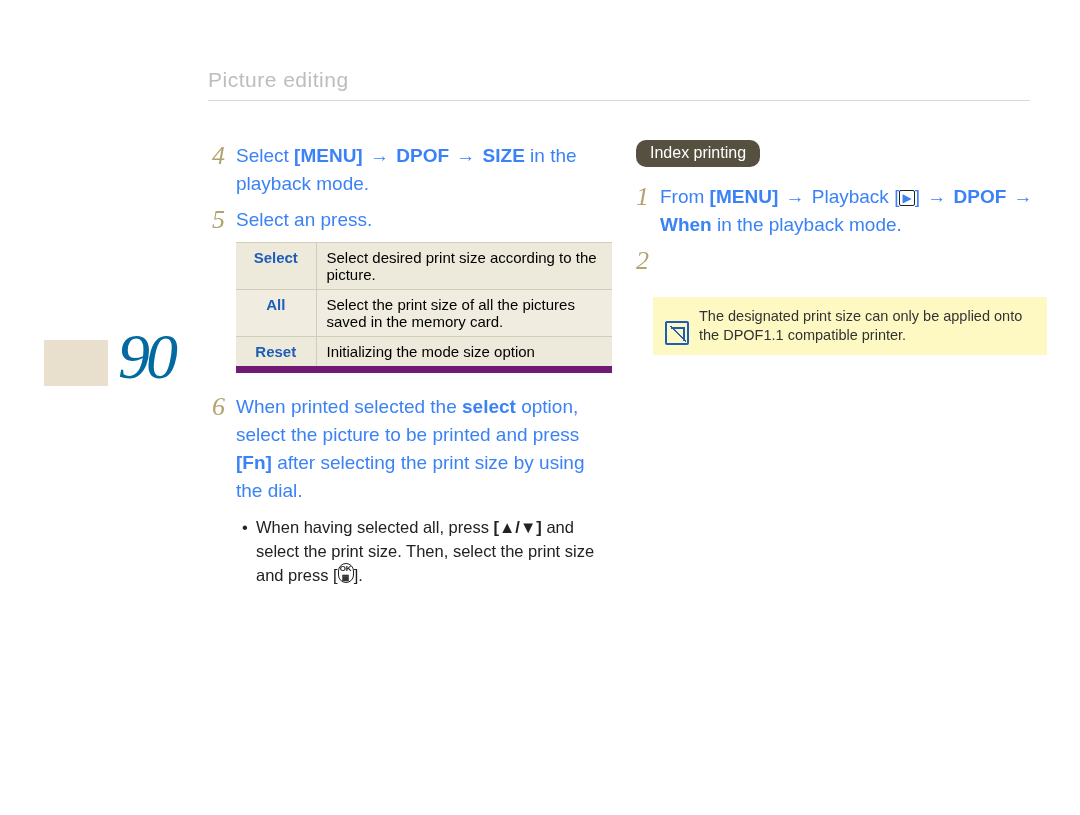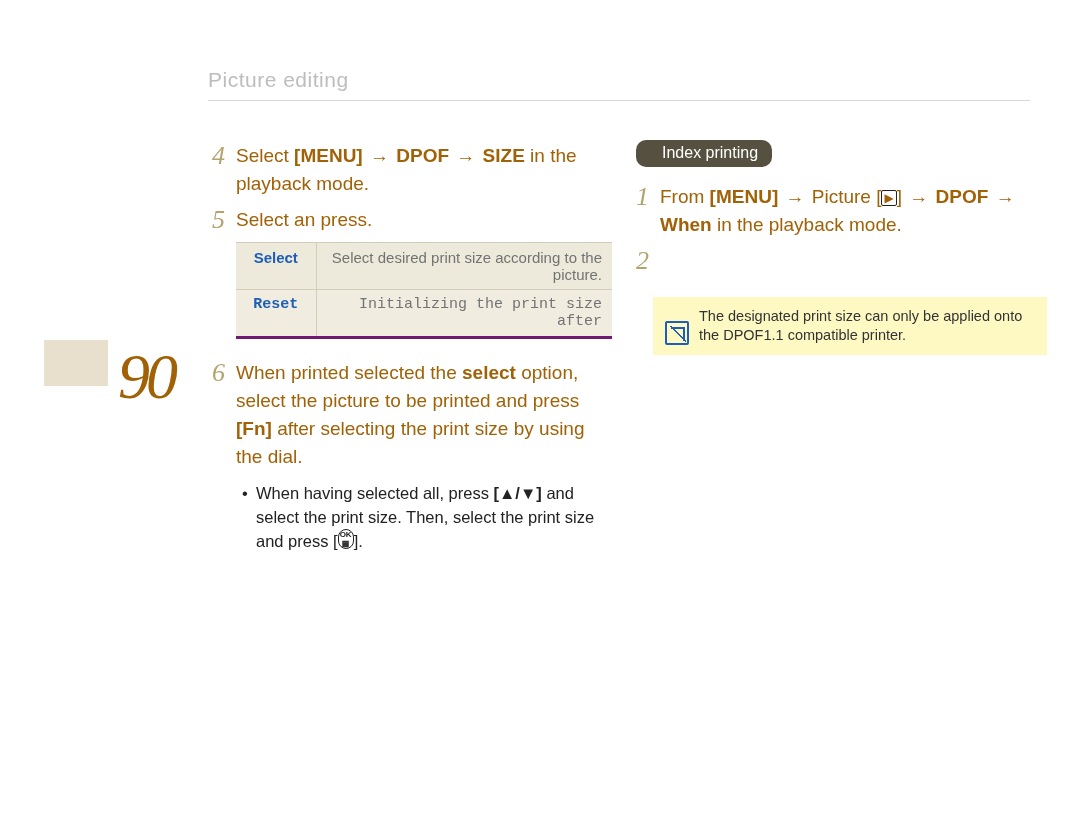--- a/index.html
+++ b/index.html
@@ -40,26 +40,26 @@
     position: absolute;
     left: 44px;
     top: 340px;
     width: 64px;
     height: 46px;
     background: #e8e0cc;
   }
   .page-number {
     position: absolute;
     left: 118px;
-    top: 340px;
+    top: 320px;
     font-family: "Times New Roman", Georgia, serif;
     font-style: italic;
     font-weight: 300;
     font-size: 64px;
-    color: #a16207;
+    color: #0369a1;
     letter-spacing: -4px;
   }
   
   .col-left {
     position: absolute;
     left: 212px;
     top: 142px;
     width: 400px;
   }
   .col-right {
@@ -79,51 +79,50 @@
     font-style: italic;
     font-size: 26px;
     color: #b3a36e;
     width: 24px;
     flex: 0 0 24px;
     line-height: 28px;
   }
   .step-body {
     font-size: 19px;
     line-height: 28px;
-    color: #a16207;
+    color: #3b82f6;
     font-weight: 300;
   }
   .step-body b { font-weight: 700; }
   .arrow {
     display: inline-block;
     margin: 0 2px;
   }
   
   .opts-table {
     margin-left: 24px;
     width: 376px;
     border-collapse: collapse;
     margin-top: 6px;
     margin-bottom: 20px;
     font-size: 15px;
   }
   .opts-table tr {
     border-top: 1px solid #d2cdbb;
   }
   .opts-table tr:last-child {
-    border-bottom: 3px solid #701a75;
-    font-family: Liberation Mono, monospace;
+    border-bottom: 7px solid #701a75;
   }
   .opts-table tr:nth-child(odd) td { background: #edeadb; }
   .opts-table tr:nth-child(even) td { background: #f0ede0; }
   .opts-table td {
     padding: 6px 10px;
     vertical-align: top;
-    text-align: right;
-    color: #737373;
+    text-align: left;
+    color: #000000;
   }
   .opts-table td.k {
     width: 80px;
     text-align: center;
     color: #1e5db8;
     font-weight: 600;
     border-right: 1px solid #d2cdbb;
   }
   
   .sub-bullet {
@@ -136,21 +135,21 @@
   }
   .sub-bullet .dot {
     flex: 0 0 14px;
   }
   
   .pill {
     display: inline-block;
     background: #55503f;
     color: #fff;
     font-size: 16px;
-    padding: 4px 14px 5px 26px;
+    padding: 4px 14px 5px 14px;
     border-radius: 10px;
     margin-bottom: 16px;
   }
   
   .note-box {
     background: #fef9c3;
     display: flex;
     align-items: flex-end;
     padding: 10px 12px;
     margin-top: 22px;
@@ -243,22 +242,26 @@
       <div class="step-body">Select an press.</div>
     </div>
 
     <table class="opts-table">
       <tbody>
           <tr>
         <td class="k">Select</td>
         <td>Select desired print size according to the picture.</td>
       </tr>
       <tr>
+        <td class="k">All</td>
+        <td>Select the print size of all the pictures saved in the memory card.</td>
+      </tr>
+      <tr>
         <td class="k">Reset</td>
-        <td>Initializing the print size after</td>
+        <td>Initializing the mode size option</td>
       </tr>
     </tbody>
       </table>
 
     <div class="step">
       <div class="step-num">6</div>
       <div class="step-body">
         <span>When printed selected the </span><b>select</b><span> option, select the picture to be printed and press </span><b>[Fn]</b><span> after selecting the print size by using the dial.</span>
       </div>
     </div>
@@ -273,21 +276,21 @@
   </div>
 
   <div class="col-right">
 
     <div class="pill">Index printing</div>
 
     <div class="step">
       <div class="step-num">1</div>
       <div class="step-body">
         <span>From </span><b>[MENU]</b>
-        <span class="arrow">→</span><span> Picture </span>[<span class="key-box">▶</span>]
+        <span class="arrow">→</span><span> Playback </span>[<span class="key-box">▶</span>]
         <span class="arrow">→</span><b> DPOF </b><span class="arrow">→</span><b> When</b><span> in the playback mode.</span>
       </div>
     </div>
 
     <div class="step">
       <div class="step-num">2</div>
     </div>
 
     <div class="note-box">
       <div class="note-icon"></div>

